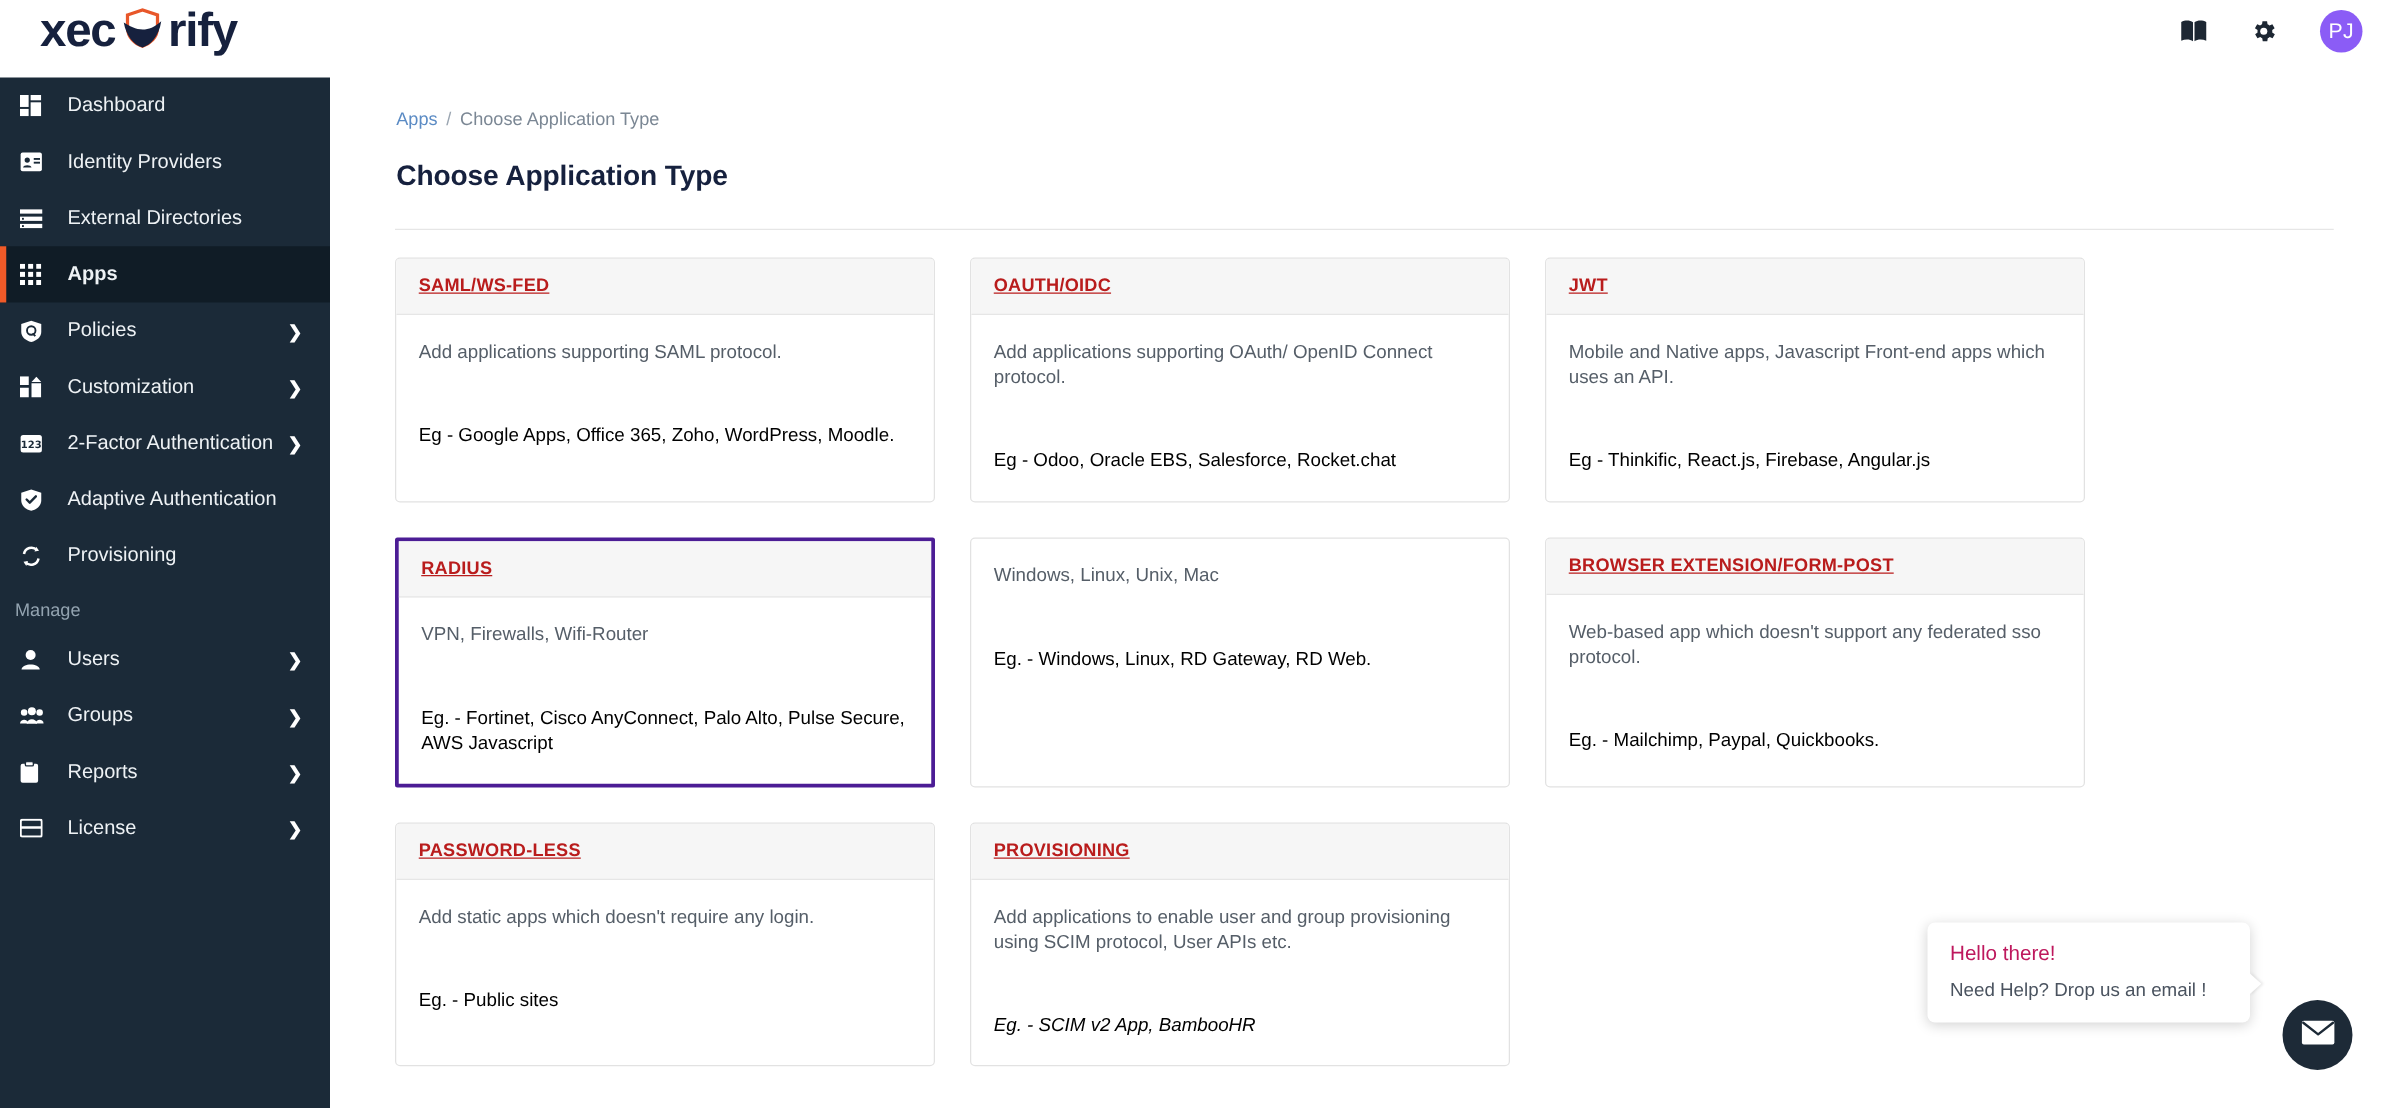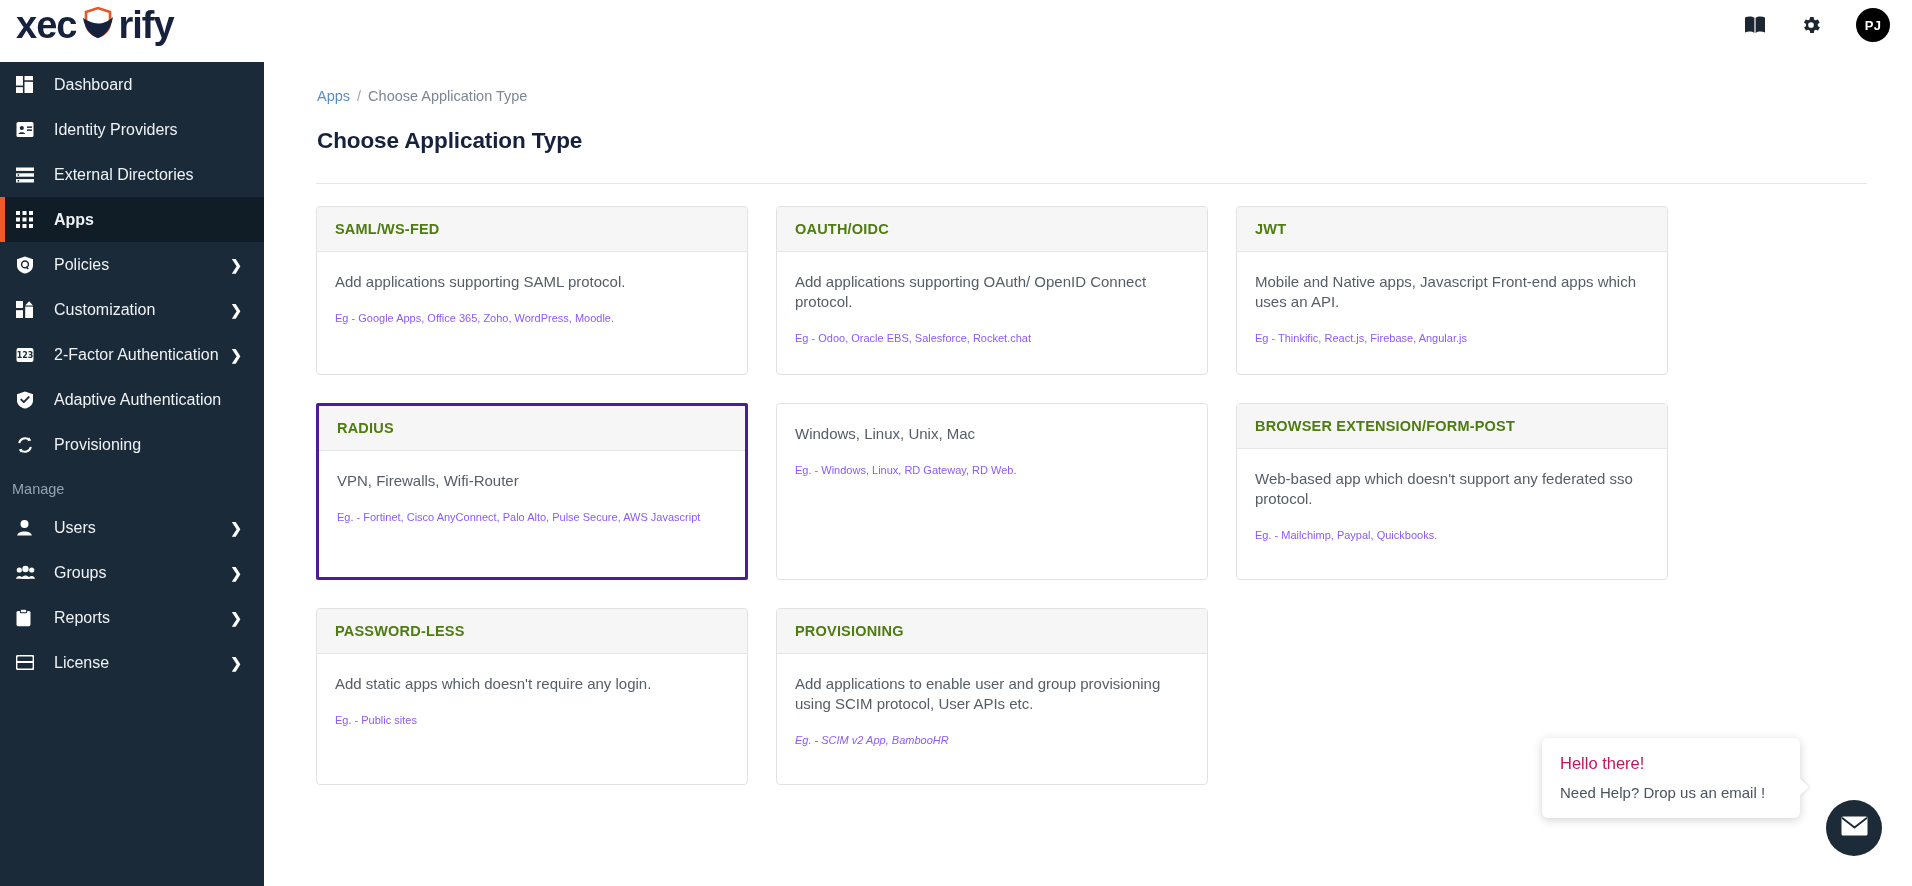--- a/index.html
+++ b/index.html
@@ -19,21 +19,21 @@
     background: #ffffff;
     display: flex;
     align-items: center;
     z-index: 30;
   }
   .logo-wrap {
     width: 264px;
     height: 50px;
     display: flex;
     align-items: center;
-    padding-left: 16px;
+    padding-left: 32px;
   }
   .logo-text {
     font-size: 38px;
     font-weight: 700;
     color: #16213e;
     letter-spacing: -1px;
     line-height: 1;
     display: flex;
     align-items: center;
   }
@@ -44,24 +44,24 @@
     top: 0;
     height: 50px;
     display: flex;
     align-items: center;
     gap: 34px;
   }
   .hdr-icon { cursor: pointer; display: flex; align-items: center; }
   .avatar {
     width: 34px; height: 34px;
     border-radius: 50%;
-    background: #000000;
+    background: #8b5cf6;
     color: #ffffff;
-    font-size: 13px;
-    font-weight: 700;
+    font-size: 17px;
+    font-weight: 400;
     display: flex;
     align-items: center;
     justify-content: center;
     letter-spacing: .3px;
     cursor: pointer;
   }
 
   
   .sidebar {
     position: absolute;
@@ -166,37 +166,38 @@
   .card.highlight {
     border: 3px solid #4c1d95;
     border-radius: 2px;
   }
   .card-head {
     background: #f6f6f6;
     border-bottom: 1px solid #e6e6e6;
     padding: 14px 18px;
     font-size: 14.5px;
     font-weight: 700;
-    color: #4d7c0f;
+    color: #b91c1c;
     letter-spacing: .2px;
+    text-decoration: underline;
   }
   .card-body {
     padding: 20px 18px 22px 18px;
     min-height: 122px;
   }
   .card-desc {
     font-size: 15px;
     color: #555e68;
     line-height: 1.33;
   }
   .card-eg {
-    font-size: 11px;
-    color: #8b5cf6;
+    font-size: 15px;
+    color: #000000;
     line-height: 1.33;
-    margin-top: 19px;
+    margin-top: 47px;
   }
   .card-eg.italic { font-style: italic; }
   .card.r2 .card-body { min-height: 126px; }
   .card.r3 .card-body { min-height: 130px; }
 
   
   .chat-bubble {
     position: absolute;
     right: 112px;
     bottom: 68px;

